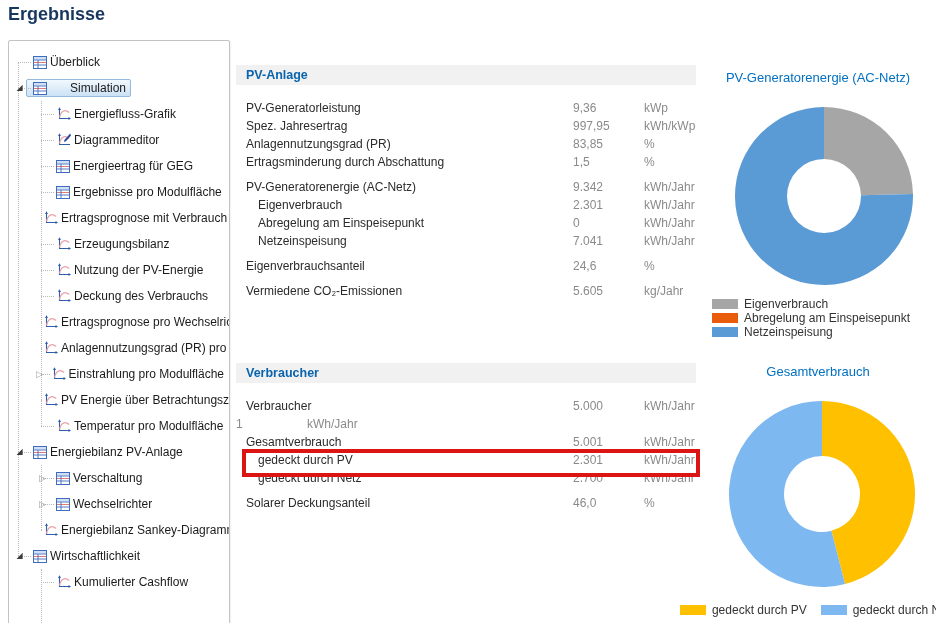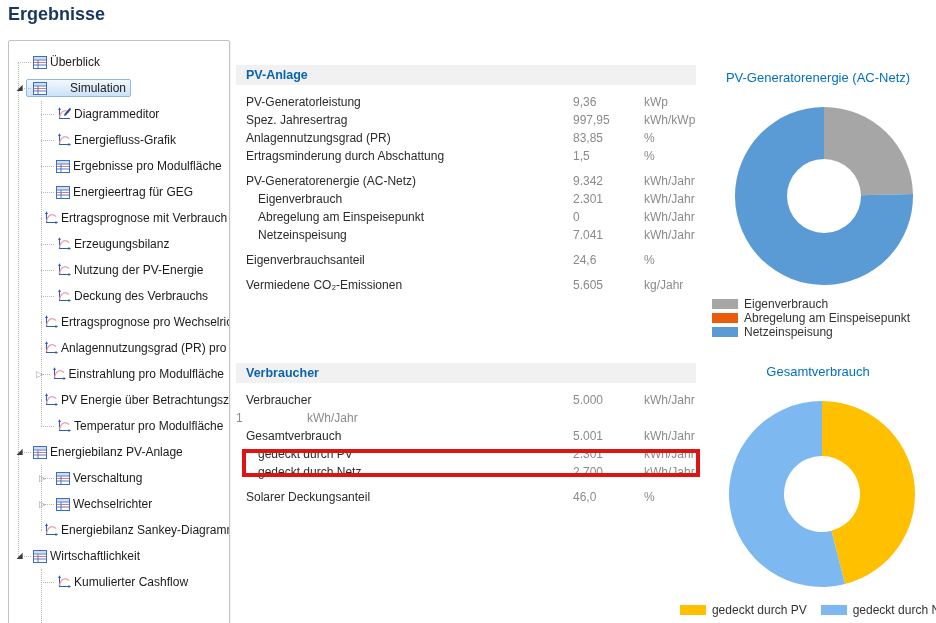--- a/index.html
+++ b/index.html
@@ -33,21 +33,21 @@
   .tree-row.selected .tree-content{
     background:linear-gradient(#f2f8fe,#cbe2f6);border:1px solid #94b9da;gap:20px;
   }
 
   
   .section{position:absolute;left:236px;width:460px;}
   #section-pv{top:65px;}
   #section-vb{top:363px;}
   .sec-header{height:20px;background:#f1f1f1;display:flex;align-items:center;padding-left:10px;
     box-sizing:border-box;color:#0a64ad;font-weight:bold;font-size:12.5px;}
-  .sec-rows{margin-top:8px;}
+  .sec-rows{margin-top:14px;}
   .stat-row{display:flex;align-items:center;height:18px;}
   .stat-row.gap{margin-top:7px;}
   .stat-label{flex:1;padding-left:10px;color:#2b2b2b;}
   .stat-row.indent .stat-label{padding-left:22px;}
   .stat-value{width:70px;text-align:left;color:#8a8a8a;}
   .stat-unit{width:52px;padding-left:1px;color:#8a8a8a;}
 
   
   .highlight-annotation{
     position:absolute;left:242px;top:449px;width:458px;height:28px;
@@ -116,74 +116,74 @@
         </span>
       </div>
       <div class="tree-row lvl1">
         <span class="hstub"></span>
         <span class="expander"></span>
         <span class="tree-content">
           <span class="tree-icon">
             <svg width="15" height="14" viewBox="0 0 15 14">
               <path d="M3.5 1.5 V11.5 H14" fill="none" stroke="#2f5da9" stroke-width="1.1"></path>
               <path d="M2 3 L3.5 0.3 L5 3 Z" fill="#2f5da9"></path>
+              <path d="M12.5 10 L15 11.5 L12.5 13 Z" fill="#2f5da9"></path>
+              <path d="M3.5 10.5 C5 3.2, 9 2.2, 13.2 5.6" stroke="#e9a1ab" fill="none" stroke-width="1.3"></path>
+            </svg>
+          </span>
+          <span class="tree-label">Energiefluss-Grafik</span>
+        </span>
+      </div>
+      <div class="tree-row lvl1">
+        <span class="hstub"></span>
+        <span class="expander"></span>
+        <span class="tree-content">
+          <span class="tree-icon">
+            <svg width="15" height="14" viewBox="0 0 15 14">
+              <path d="M3.5 1.5 V11.5 H14" fill="none" stroke="#2f5da9" stroke-width="1.1"></path>
+              <path d="M2 3 L3.5 0.3 L5 3 Z" fill="#2f5da9"></path>
               <path d="M3.5 10.5 C5 3.2, 9 2.2, 13.2 5.6" stroke="#e9a1ab" fill="none" stroke-width="1.3"></path>
               <path d="M14.2 0.6 L8.6 6.8 L7.9 9 L10 8.2 L15 2.4 Z" fill="#24489a"></path>
             </svg>
           </span>
           <span class="tree-label">Diagrammeditor</span>
         </span>
       </div>
       <div class="tree-row lvl1">
         <span class="hstub"></span>
         <span class="expander"></span>
         <span class="tree-content">
           <span class="tree-icon">
-            <svg width="15" height="14" viewBox="0 0 15 14">
-              <path d="M3.5 1.5 V11.5 H14" fill="none" stroke="#2f5da9" stroke-width="1.1"></path>
-              <path d="M2 3 L3.5 0.3 L5 3 Z" fill="#2f5da9"></path>
-              <path d="M12.5 10 L15 11.5 L12.5 13 Z" fill="#2f5da9"></path>
-              <path d="M3.5 10.5 C5 3.2, 9 2.2, 13.2 5.6" stroke="#e9a1ab" fill="none" stroke-width="1.3"></path>
-            </svg>
-          </span>
-          <span class="tree-label">Energiefluss-Grafik</span>
+            <svg width="14" height="13" viewBox="0 0 14 13">
+              <rect x="0.5" y="0.5" width="13" height="12" fill="#fff" stroke="#3f6cbf"></rect>
+              <rect x="1" y="1" width="12" height="2.6" fill="#cfe0f3"></rect>
+              <line x1="1" y1="4" x2="13" y2="4" stroke="#3f6cbf" stroke-width="0.9"></line>
+              <line x1="1" y1="6.5" x2="13" y2="6.5" stroke="#d96a6a" stroke-width="0.9"></line>
+              <line x1="1" y1="9" x2="13" y2="9" stroke="#3f6cbf" stroke-width="0.9"></line>
+              <line x1="5" y1="4" x2="5" y2="12.5" stroke="#3f6cbf" stroke-width="0.9"></line>
+            </svg>
+          </span>
+          <span class="tree-label">Energieertrag für GEG</span>
         </span>
       </div>
       <div class="tree-row lvl1">
         <span class="hstub"></span>
         <span class="expander"></span>
         <span class="tree-content">
           <span class="tree-icon">
             <svg width="14" height="13" viewBox="0 0 14 13">
               <rect x="0.5" y="0.5" width="13" height="12" fill="#fff" stroke="#3f6cbf"></rect>
               <rect x="1" y="1" width="12" height="2.6" fill="#cfe0f3"></rect>
               <line x1="1" y1="4" x2="13" y2="4" stroke="#3f6cbf" stroke-width="0.9"></line>
               <line x1="1" y1="6.5" x2="13" y2="6.5" stroke="#d96a6a" stroke-width="0.9"></line>
               <line x1="1" y1="9" x2="13" y2="9" stroke="#3f6cbf" stroke-width="0.9"></line>
               <line x1="5" y1="4" x2="5" y2="12.5" stroke="#3f6cbf" stroke-width="0.9"></line>
             </svg>
           </span>
           <span class="tree-label">Ergebnisse pro Modulfläche</span>
-        </span>
-      </div>
-      <div class="tree-row lvl1">
-        <span class="hstub"></span>
-        <span class="expander"></span>
-        <span class="tree-content">
-          <span class="tree-icon">
-            <svg width="14" height="13" viewBox="0 0 14 13">
-              <rect x="0.5" y="0.5" width="13" height="12" fill="#fff" stroke="#3f6cbf"></rect>
-              <rect x="1" y="1" width="12" height="2.6" fill="#cfe0f3"></rect>
-              <line x1="1" y1="4" x2="13" y2="4" stroke="#3f6cbf" stroke-width="0.9"></line>
-              <line x1="1" y1="6.5" x2="13" y2="6.5" stroke="#d96a6a" stroke-width="0.9"></line>
-              <line x1="1" y1="9" x2="13" y2="9" stroke="#3f6cbf" stroke-width="0.9"></line>
-              <line x1="5" y1="4" x2="5" y2="12.5" stroke="#3f6cbf" stroke-width="0.9"></line>
-            </svg>
-          </span>
-          <span class="tree-label">Energieertrag für GEG</span>
         </span>
       </div>
       <div class="tree-row lvl1">
         <span class="hstub"></span>
         <span class="expander"></span>
         <span class="tree-content">
           <span class="tree-icon">
             <svg width="15" height="14" viewBox="0 0 15 14">
               <path d="M3.5 1.5 V11.5 H14" fill="none" stroke="#2f5da9" stroke-width="1.1"></path>
               <path d="M2 3 L3.5 0.3 L5 3 Z" fill="#2f5da9"></path>

